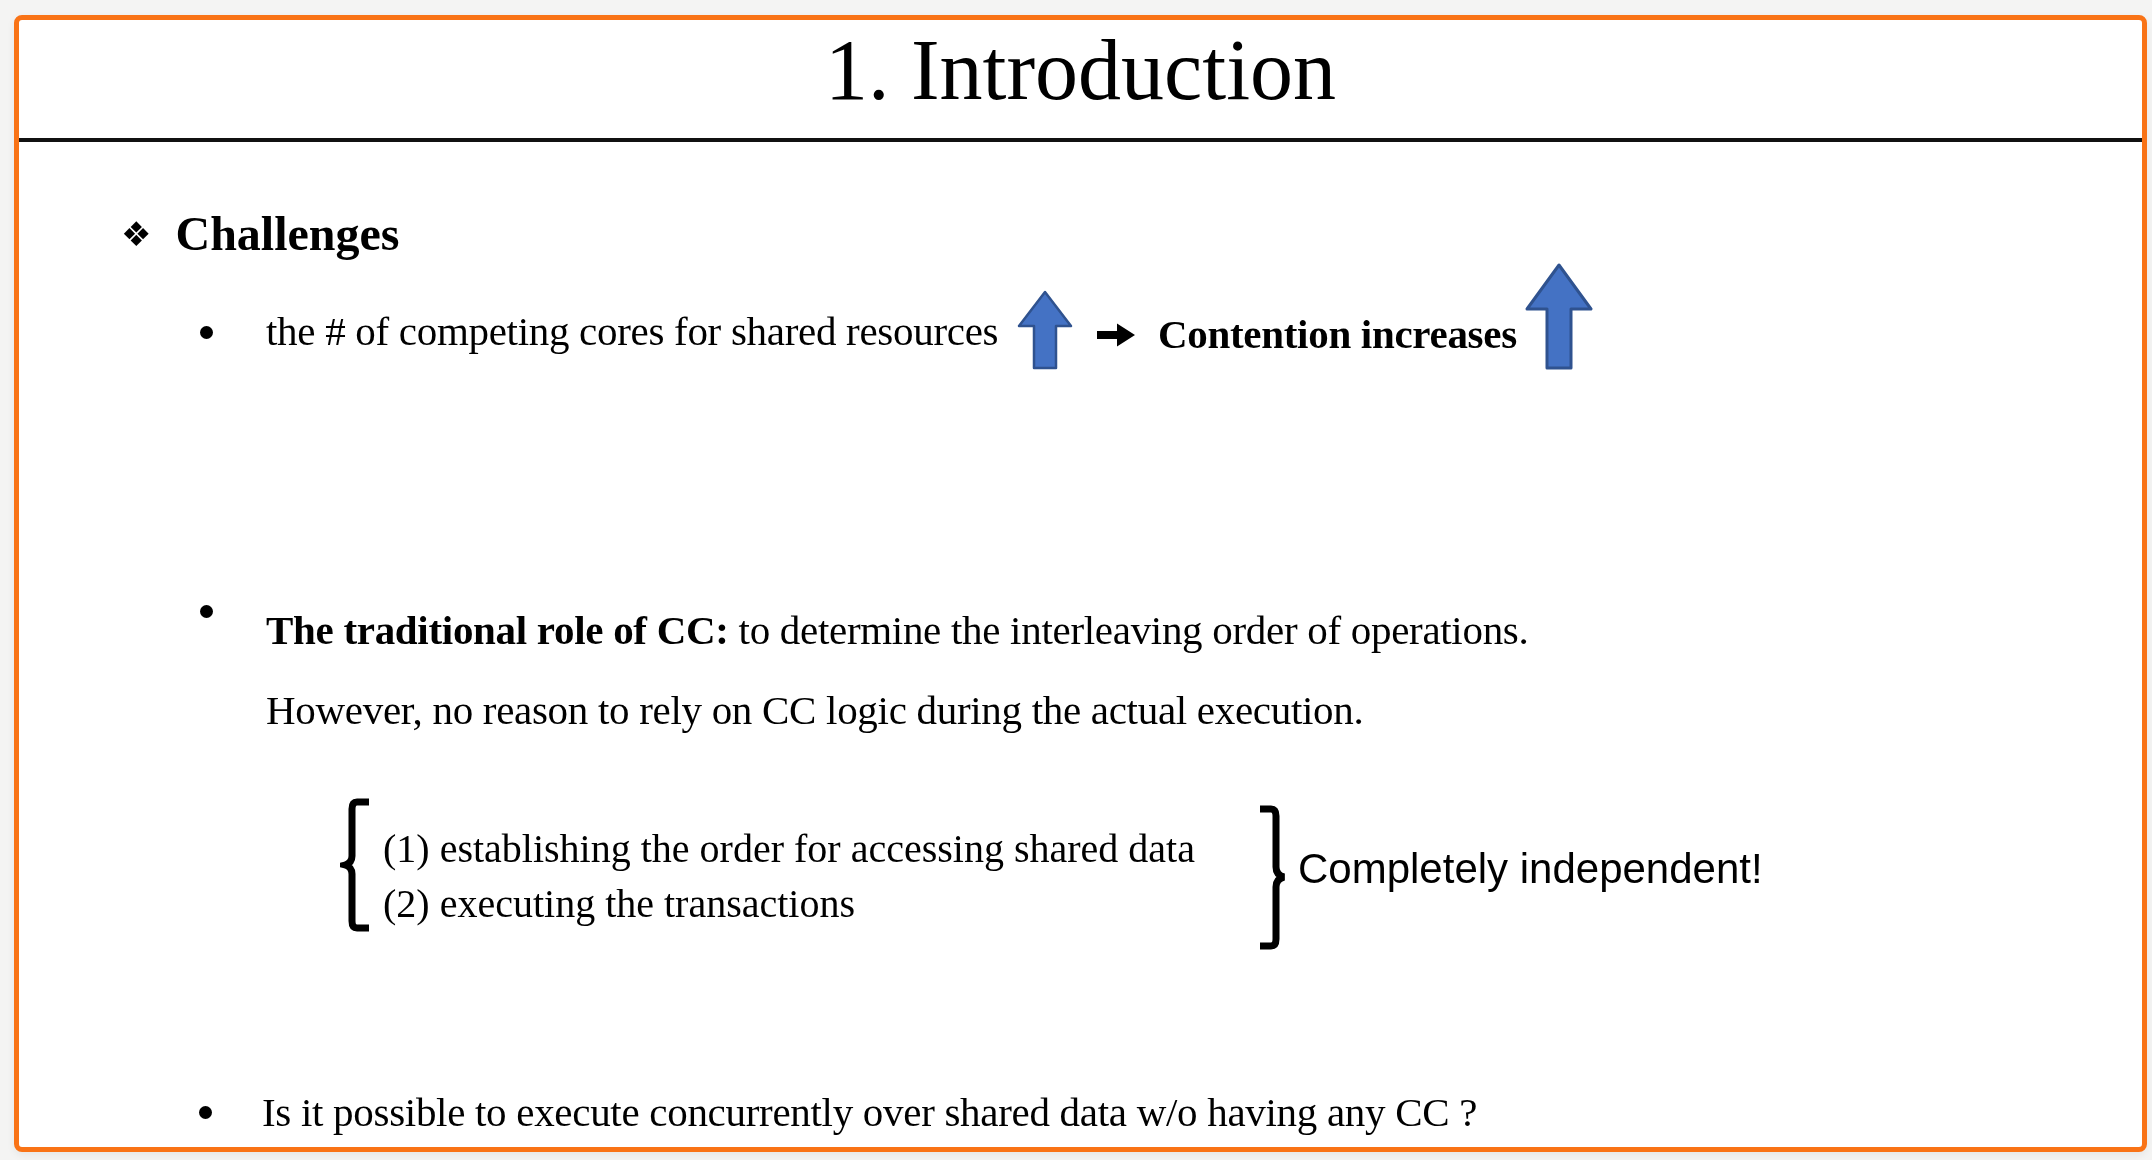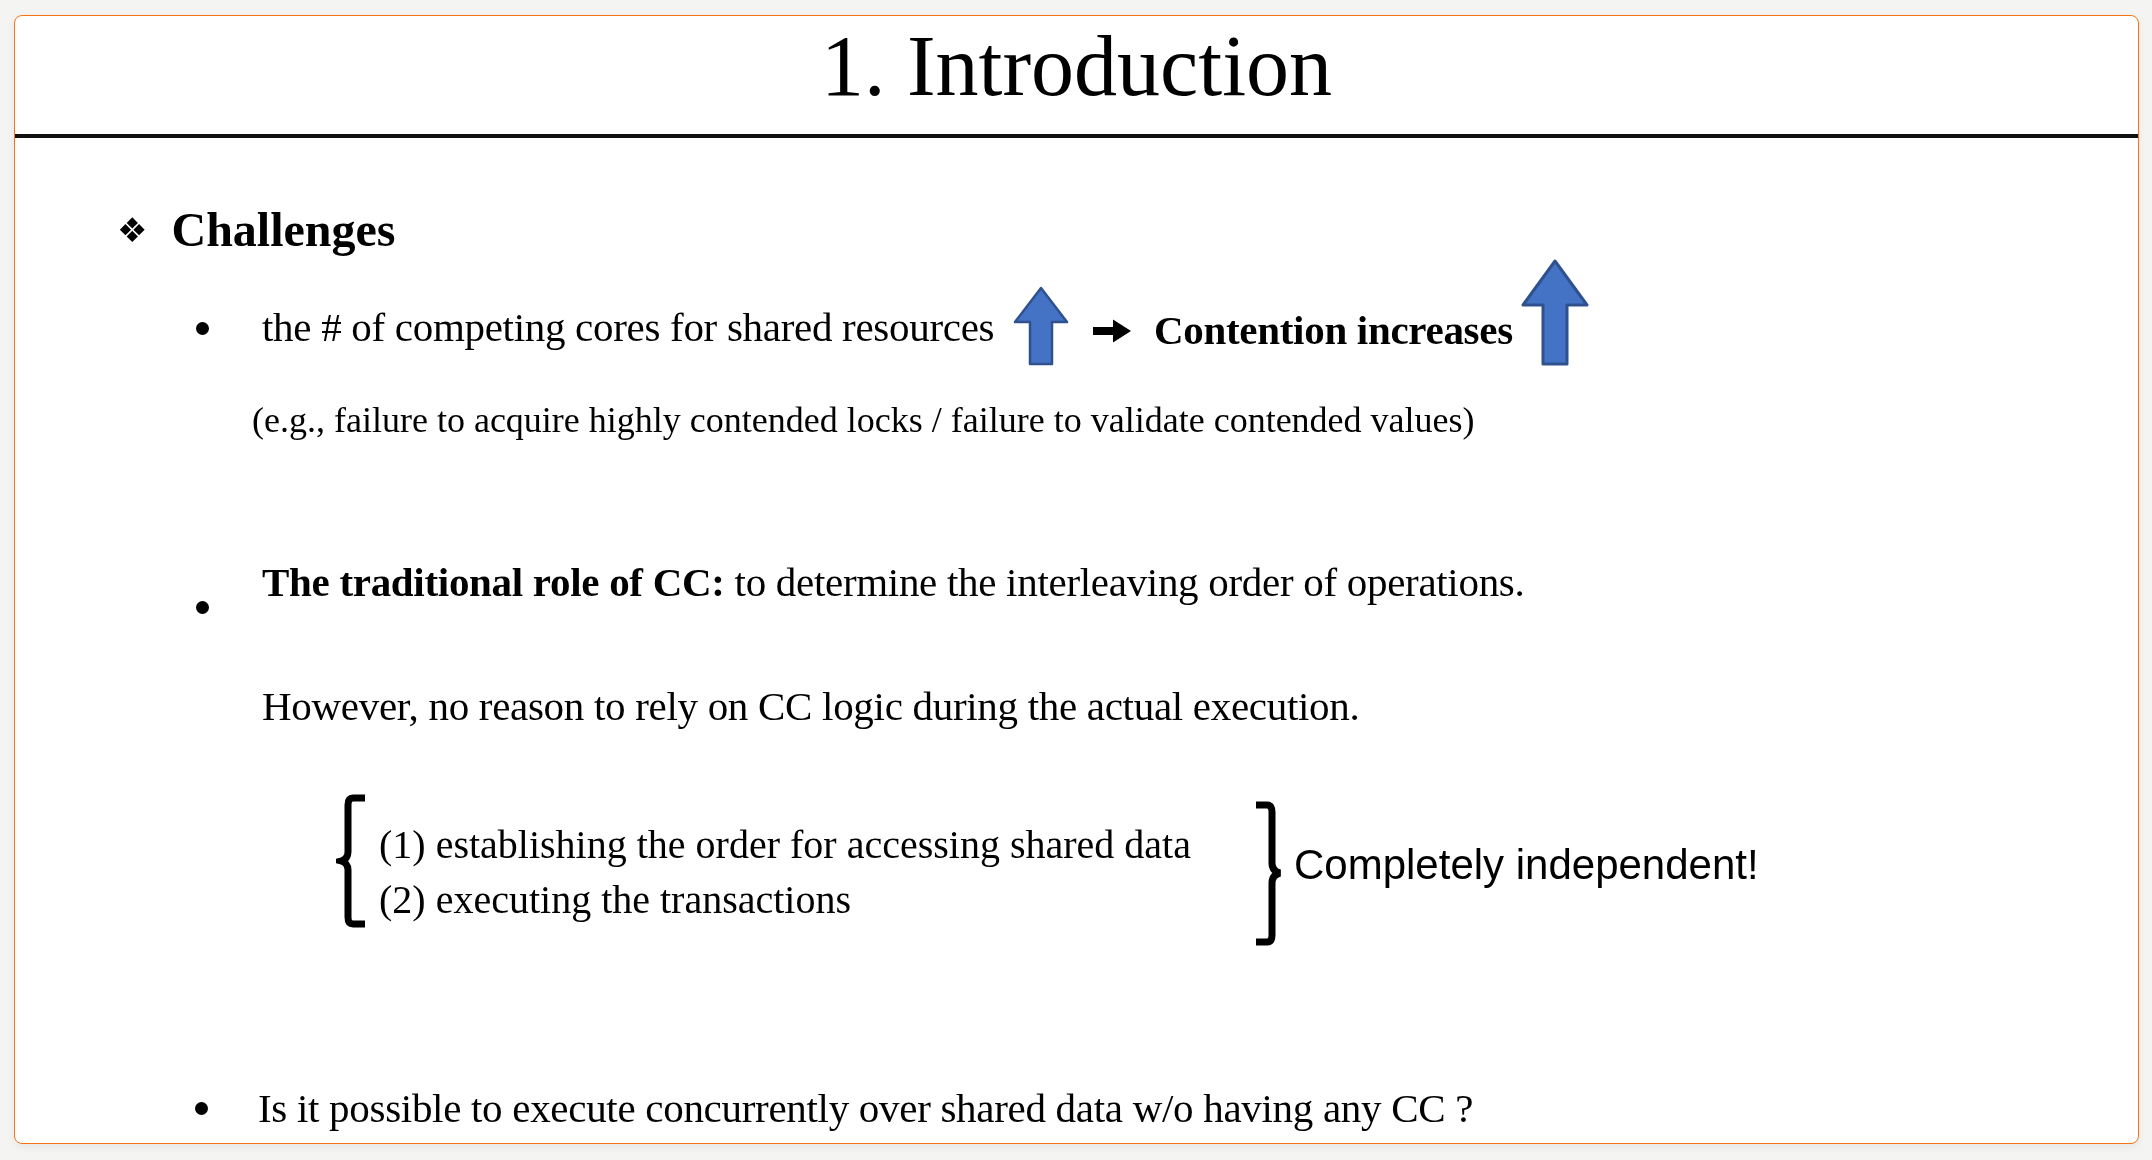--- a/index.html
+++ b/index.html
@@ -6,21 +6,21 @@
   body{
     width:2152px;height:1160px;
     background:#f4f4f3;
     font-family:"Liberation Serif","DejaVu Serif",serif;
     color:#000;
     overflow:hidden;
     position:relative;
   }
   .slide{
     position:absolute;left:14px;top:15px;width:2123px;height:1127px;
-    background:#ffffff;border:1px solid #f97316;border-radius:8px;
+    background:#ffffff;border:5px solid #f97316;border-radius:8px;
     box-shadow:0 3px 8px rgba(0,0,0,.06);
   }
   .abs{position:absolute;white-space:nowrap;}
   .title{
     left:0;top:0;width:100%;text-align:center;
     font-size:86px;line-height:1.18;font-weight:400;
   }
   .rule{left:0;top:118px;width:100%;height:4px;background:#111;}
   .heading{
     left:102px;top:186px;display:flex;align-items:center;gap:24px;height:56px;
@@ -66,24 +66,23 @@
   <svg class="abs" style="left:1076px;top:301px;" width="42" height="28" viewBox="0 0 42 28">
     <path d="M2 10 H22 V2.5 L40 14 L22 25.5 V18 H2 Z" fill="#000"></path>
   </svg>
 
   <div class="abs body-line bold" style="left:1139px;top:290px;">Contention increases</div>
 
   <svg class="abs" style="left:1506px;top:243px;" width="68" height="107" viewBox="0 0 68 107">
     <path d="M34 2 L66 46 H46 V105 H22 V46 H2 Z" stroke="#2F528F" stroke-width="3" stroke-linejoin="round" fill="#4472C4"></path>
   </svg>
 
-  <div class="abs note-line" style="left:237px;top:383px;">(e.g., failure to acquire highly contended locks / failure to validate contended values)</div>
 
   <div class="abs dot" style="left:181px;top:585px;"></div>
-  <div class="abs body-line" style="left:247px;top:542px;"><span class="bold">The traditional role of CC:</span><span> to determine the interleaving order of operations.</span></div>
+  <div class="abs body-line" style="left:247px;top:586px;"><span class="bold">The traditional role of CC:</span><span> to determine the interleaving order of operations.</span></div>
 
   <div class="abs body-line" style="left:247px;top:666px;">However, no reason to rely on CC logic during the actual execution.</div>
 
   <svg class="abs" style="left:321px;top:778px;" width="30" height="134" viewBox="0 0 30 134">
     <path d="M29 4 H17 Q12 4 12 11 V58 Q12 65 5 67 Q12 69 12 76 V123 Q12 130 17 130 H29" fill="none" stroke="#000" stroke-width="7"></path>
   </svg>
 
   <div class="abs item-line" style="left:364px;top:769px;margin-top:36px;">(1) establishing the order for accessing shared data</div>
   <div class="abs item-line" style="left:364px;top:860px;">(2) executing the transactions</div>
 

